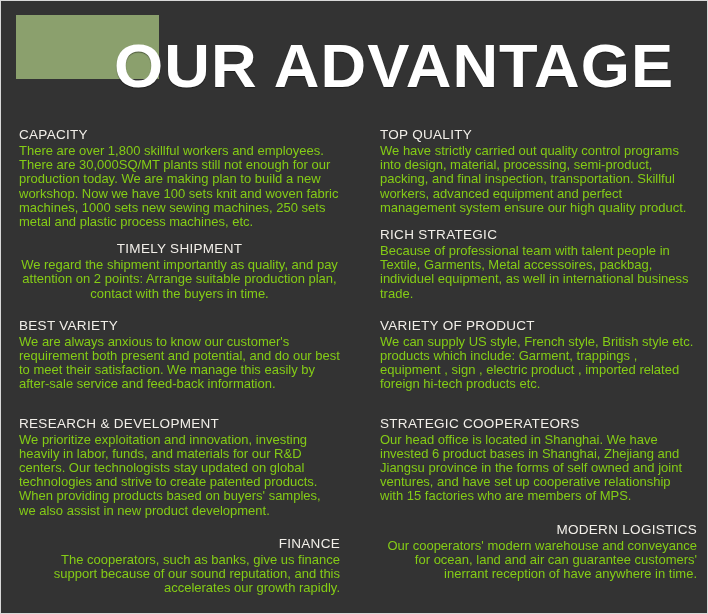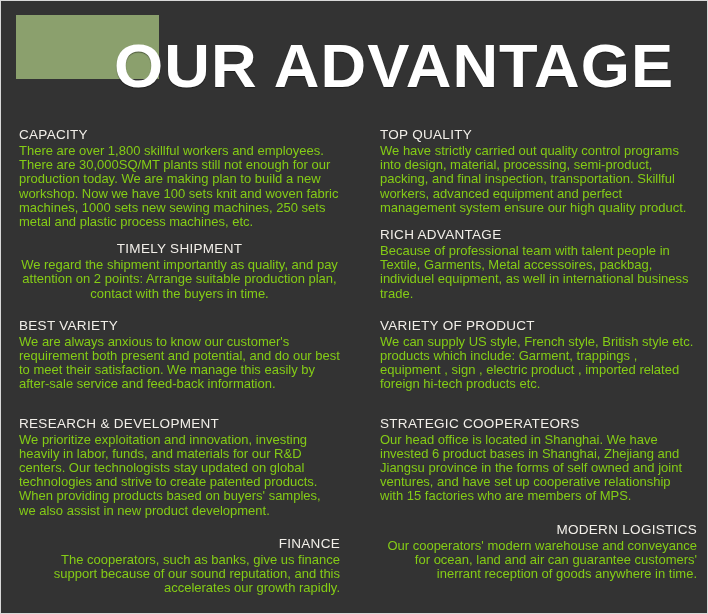--- a/index.html
+++ b/index.html
@@ -134,31 +134,31 @@
         <p class="section-body">The cooperators, such as banks, give us finance support because of our sound reputation, and this accelerates our growth rapidly.</p>
       </div>
     </div>
 
     <div class="column" id="column-right">
       <div class="section">
         <h2 class="section-heading">TOP QUALITY</h2>
         <p class="section-body">We have strictly carried out quality control programs into design, material, processing, semi-product, packing, and final inspection, transportation. Skillful workers, advanced equipment and perfect management system ensure our high quality product.</p>
       </div>
       <div class="section">
-        <h2 class="section-heading">RICH ADVANTAGE</h2>
+        <h2 class="section-heading">RICH STRATEGIC</h2>
         <p class="section-body">Because of professional team with talent people in Textile, Garments, Metal accessoires, packbag, individuel equipment, as well in international business trade.</p>
       </div>
       <div class="section">
         <h2 class="section-heading">VARIETY OF PRODUCT</h2>
         <p class="section-body">We can supply US style, French style, British style etc. products which include: Garment, trappings , equipment , sign , electric product , imported related foreign hi-tech products etc.</p>
       </div>
       <div class="section">
         <h2 class="section-heading">STRATEGIC COOPERATEORS</h2>
         <p class="section-body">Our head office is located in Shanghai. We have invested 6 product bases in Shanghai, Zhejiang and Jiangsu province in the forms of self owned and joint ventures, and have set up cooperative relationship with 15 factories who are members of MPS.</p>
       </div>
       <div class="section">
         <h2 class="section-heading">MODERN LOGISTICS</h2>
-        <p class="section-body">Our cooperators' modern warehouse and conveyance for ocean, land and air can guarantee customers' inerrant reception of goods anywhere in time.</p>
+        <p class="section-body">Our cooperators' modern warehouse and conveyance for ocean, land and air can guarantee customers' inerrant reception of have anywhere in time.</p>
       </div>
     </div>
 
   </div>
 </div>
 
 </body></html>

